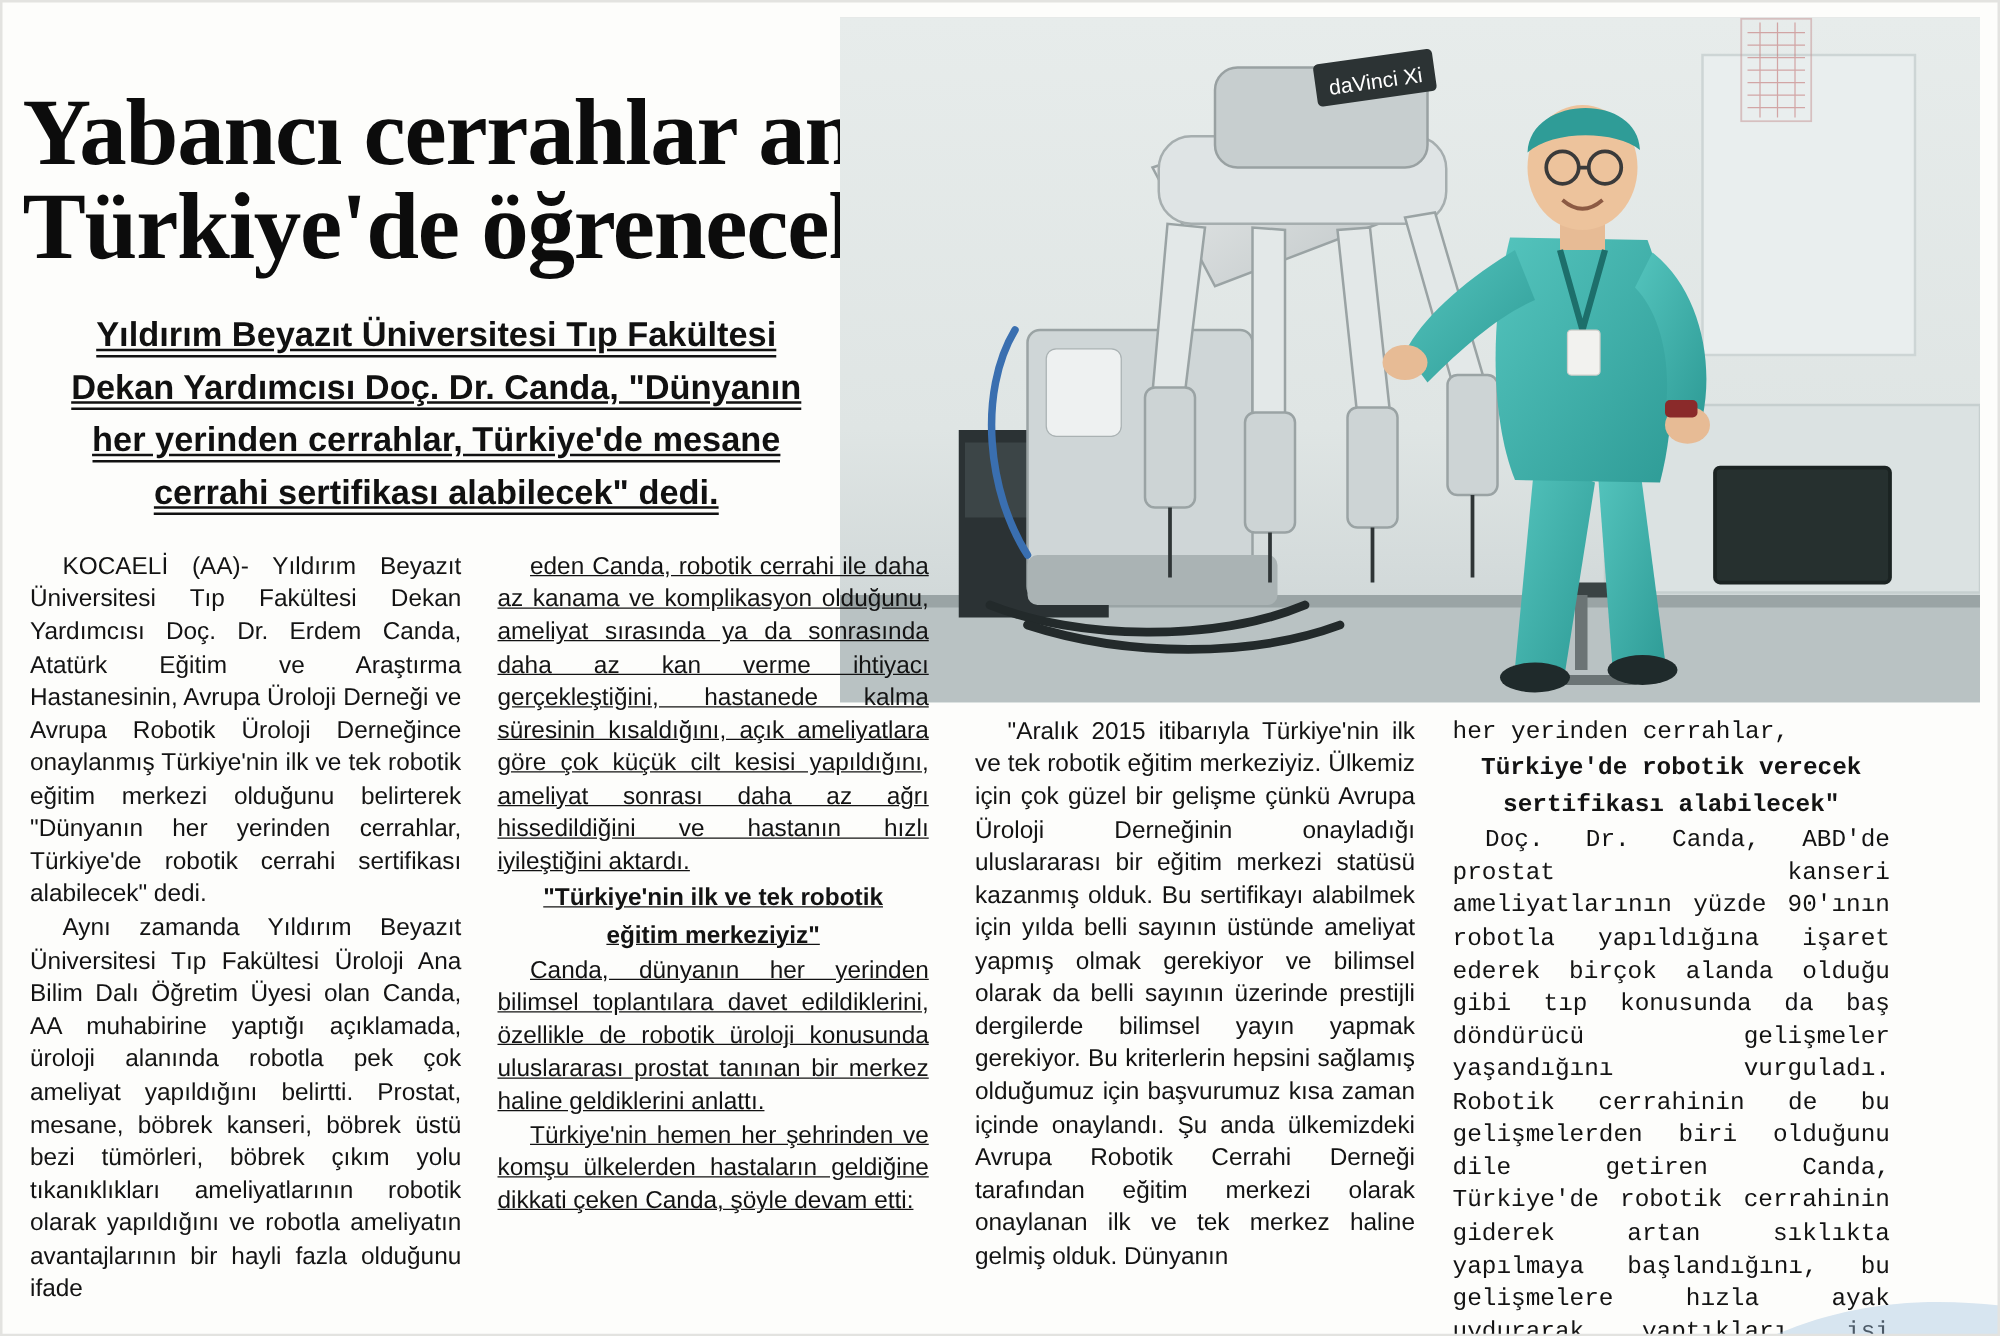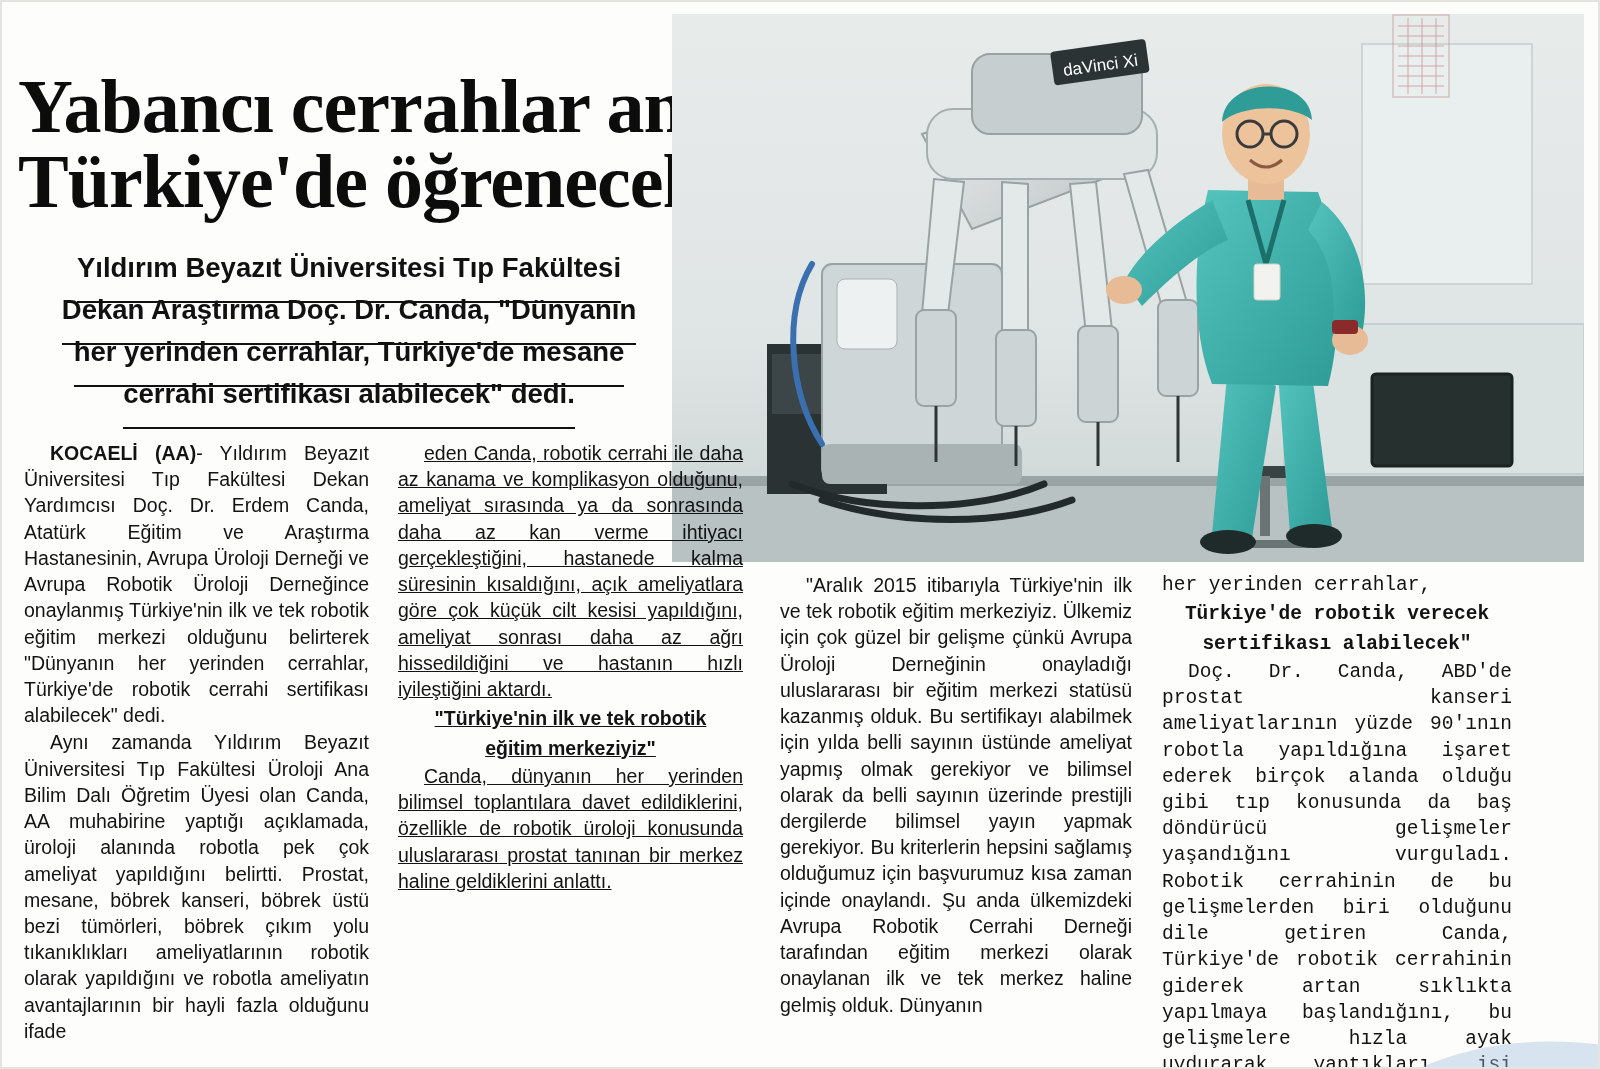--- a/index.html
+++ b/index.html
@@ -53,21 +53,22 @@
     text-align: center;
     font-family: "Liberation Sans", sans-serif;
     font-weight: 600;
     font-size: 27.5px;
     line-height: 1.42;
     color: #111;
   }
   .deck span {
     display: inline;
     border-bottom: 2px solid #111;
-    padding-bottom: 18px;
+    padding-bottom: 1px;
+    text-decoration: underline;
   }
   .deck .dline { display: block; margin-bottom: 3px; }
 
   
   .photo {
     position: absolute;
     left: 672px;
     top: 14px;
     width: 912px;
     height: 548px;
@@ -89,21 +90,21 @@
   .col p { margin: 0 0 0 0; text-indent: 26px; }
   .col p.first { text-indent: 26px; }
   .col p + p { margin-top: 1px; }
   .col .sub {
     text-align: center;
     font-weight: 700;
     text-indent: 0;
     margin: 4px 0 2px;
     line-height: 1.3;
   }
-  .lead { font-weight: 700; }
+  .lead { font-weight: 400; }
 
   #col1 { left: 24px;  top: 440px; width: 345px; }
   #col2 { left: 398px; top: 440px; width: 345px; text-decoration: underline; }
   #col3 { left: 780px; top: 572px; width: 352px; }
   #col4 { left: 1162px; top: 572px; width: 350px; font-family: Liberation Mono, monospace; }
 
   
   .watermark {
     position: absolute;
     right: -40px;
@@ -128,21 +129,21 @@
 
 <div class="page">
 
   <h1 class="headline">
     <span class="l1">Yabancı cerrahlar ameliyatları</span>
     <span class="l2">Türkiye'de öğrenecek</span>
   </h1>
 
   <div class="deck">
     <div class="dline"><span>Yıldırım Beyazıt Üniversitesi Tıp Fakültesi</span></div>
-    <div class="dline"><span>Dekan Araştırma Doç. Dr. Canda, "Dünyanın</span></div>
+    <div class="dline"><span>Dekan Yardımcısı Doç. Dr. Canda, "Dünyanın</span></div>
     <div class="dline"><span>her yerinden cerrahlar, Türkiye'de mesane</span></div>
     <div class="dline"><span>cerrahi sertifikası alabilecek" dedi.</span></div>
   </div>
 
   <div class="photo">
     <svg viewBox="0 0 912 548" preserveAspectRatio="none">
       <defs>
         <linearGradient id="wallG" x1="0" y1="0" x2="0" y2="1">
           <stop offset="0%" stop-color="#e7eceb"></stop>
           <stop offset="60%" stop-color="#dfe5e4"></stop>
@@ -260,20 +261,21 @@
   <div class="col" id="col1">
     <p class="first"><span class="lead">KOCAELİ (AA)</span><span>- Yıldırım Beyazıt Üniversitesi Tıp Fakültesi Dekan Yardımcısı Doç. Dr. Erdem Canda, Atatürk Eğitim ve Araştırma Hastanesinin, Avrupa Üroloji Derneği ve Avrupa Robotik Üroloji Derneğince onaylanmış Türkiye'nin ilk ve tek robotik eğitim merkezi olduğunu belirterek "Dünyanın her yerinden cerrahlar, Türkiye'de robotik cerrahi sertifikası alabilecek" dedi.</span></p>
     <p><span>Aynı zamanda Yıldırım Beyazıt Üniversitesi Tıp Fakültesi Üroloji Ana Bilim Dalı Öğretim Üyesi olan Canda, AA muhabirine yaptığı açıklamada, üroloji alanında robotla pek çok ameliyat yapıldığını belirtti. Prostat, mesane, böbrek kanseri, böbrek üstü bezi tümörleri, böbrek çıkım yolu tıkanıklıkları ameliyatlarının robotik olarak yapıldığını ve robotla ameliyatın avantajlarının bir hayli fazla olduğunu ifade</span></p>
   </div>
 
   <div class="col" id="col2">
     <p class="first"><span>eden Canda, robotik cerrahi ile daha az kanama ve komplikasyon olduğunu, ameliyat sırasında ya da sonrasında daha az kan verme ihtiyacı gerçekleştiğini, hastanede kalma süresinin kısaldığını, açık ameliyatlara göre çok küçük cilt kesisi yapıldığını, ameliyat sonrası daha az ağrı hissedildiğini ve hastanın hızlı iyileştiğini aktardı.</span></p>
     <p class="sub">"Türkiye'nin ilk ve tek robotik</p>
     <p class="sub">eğitim merkeziyiz"</p>
     <p><span>Canda, dünyanın her yerinden bilimsel toplantılara davet edildiklerini, özellikle de robotik üroloji konusunda uluslararası prostat tanınan bir merkez haline geldiklerini anlattı.</span></p>
+    <p><span>Türkiye'nin hemen her şehrinden ve komşu ülkelerden hastaların geldiğine dikkati çeken Canda, şöyle devam etti:</span></p>
   </div>
 
   <div class="col" id="col3">
     <p class="first"><span>"Aralık 2015 itibarıyla Türkiye'nin ilk ve tek robotik eğitim merkeziyiz. Ülkemiz için çok güzel bir gelişme çünkü Avrupa Üroloji Derneğinin onayladığı uluslararası bir eğitim merkezi statüsü kazanmış olduk. Bu sertifikayı alabilmek için yılda belli sayının üstünde ameliyat yapmış olmak gerekiyor ve bilimsel olarak da belli sayının üzerinde prestijli dergilerde bilimsel yayın yapmak gerekiyor. Bu kriterlerin hepsini sağlamış olduğumuz için başvurumuz kısa zaman içinde onaylandı. Şu anda ülkemizdeki Avrupa Robotik Cerrahi Derneği tarafından eğitim merkezi olarak onaylanan ilk ve tek merkez haline gelmiş olduk. Dünyanın</span></p>
   </div>
 
   <div class="col" id="col4">
     <p style="text-indent:0"><span>her yerinden cerrahlar,</span></p>
     <p class="sub">Türkiye'de robotik verecek</p>
     <p class="sub">sertifikası alabilecek"</p>

